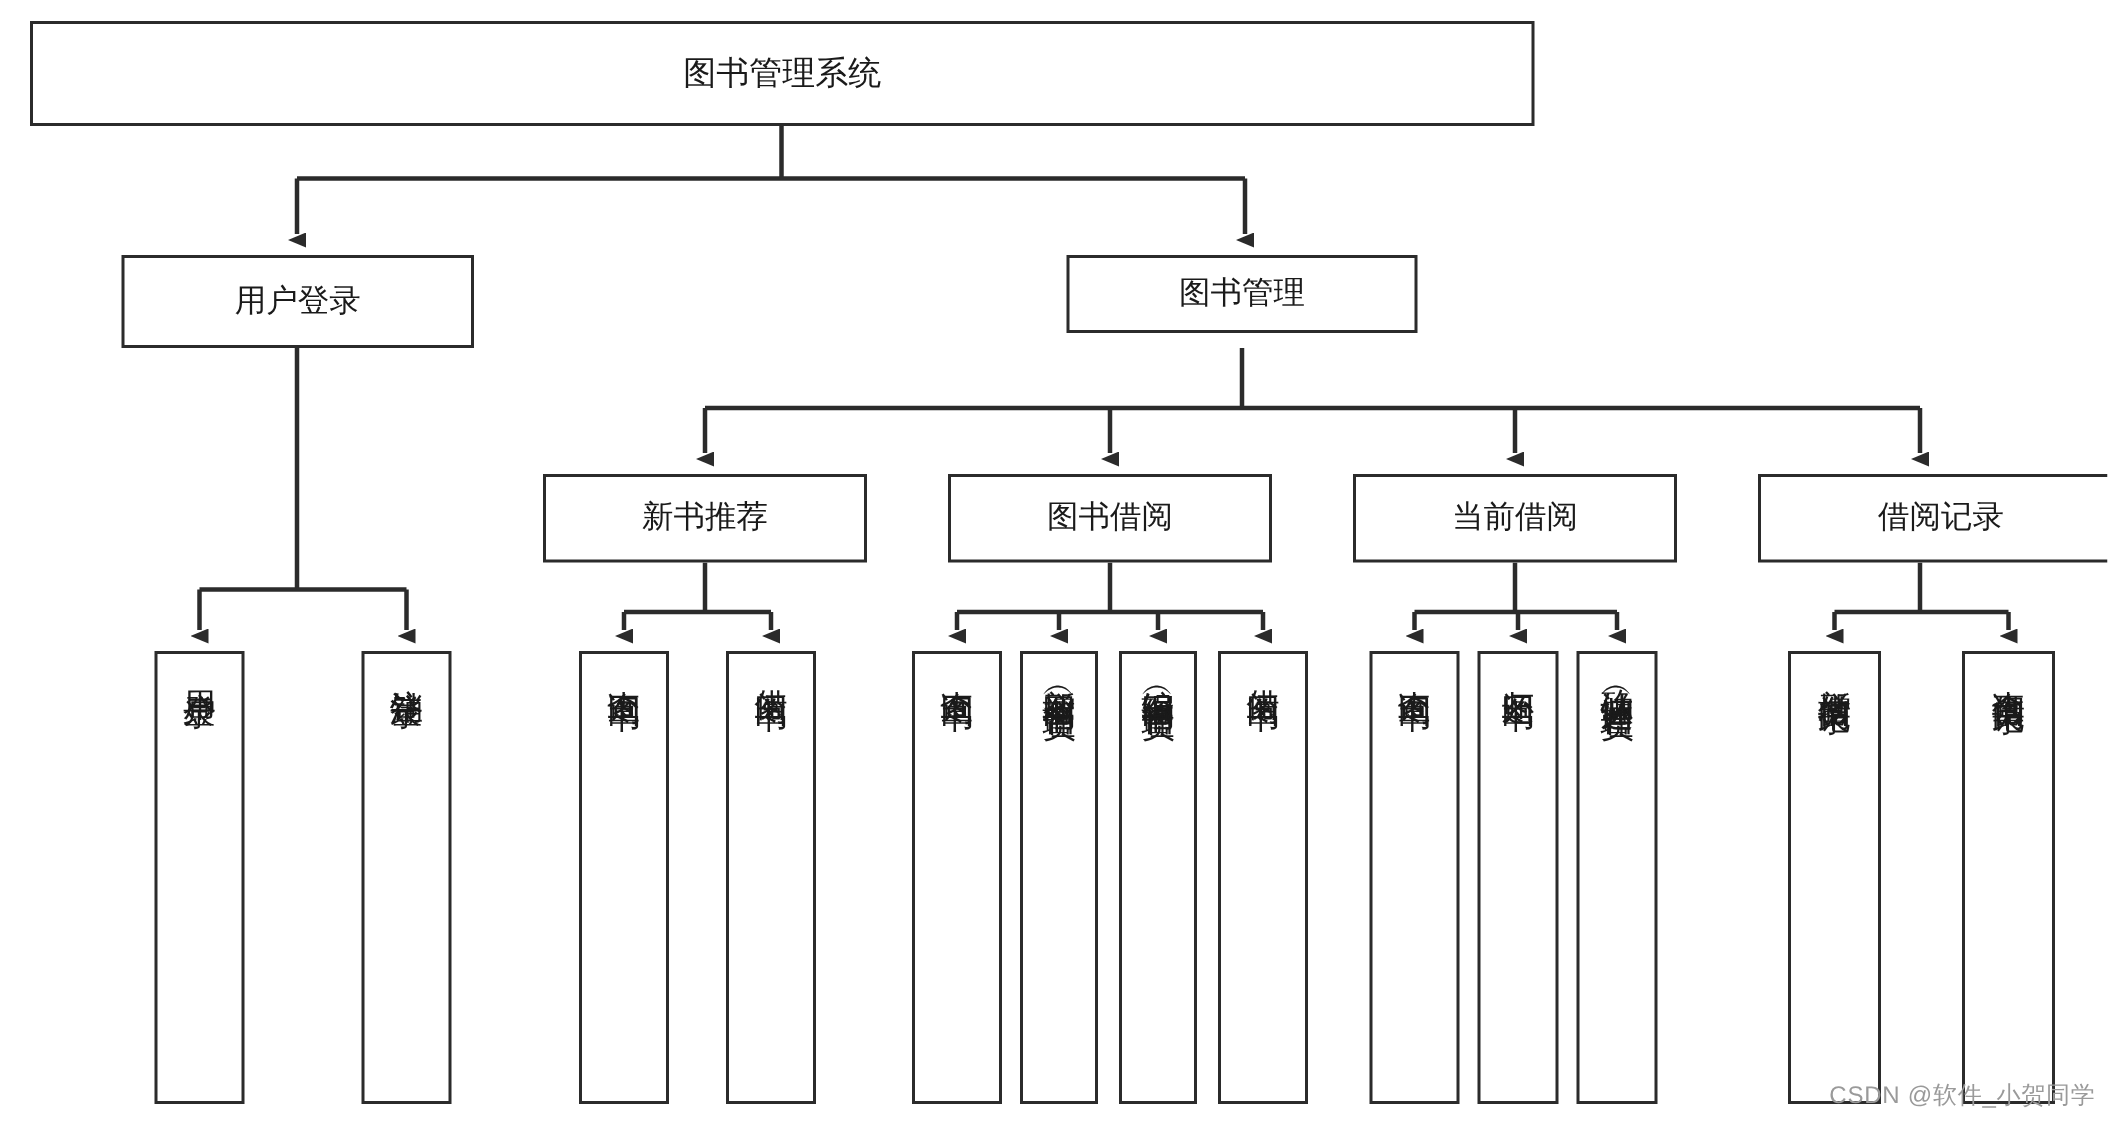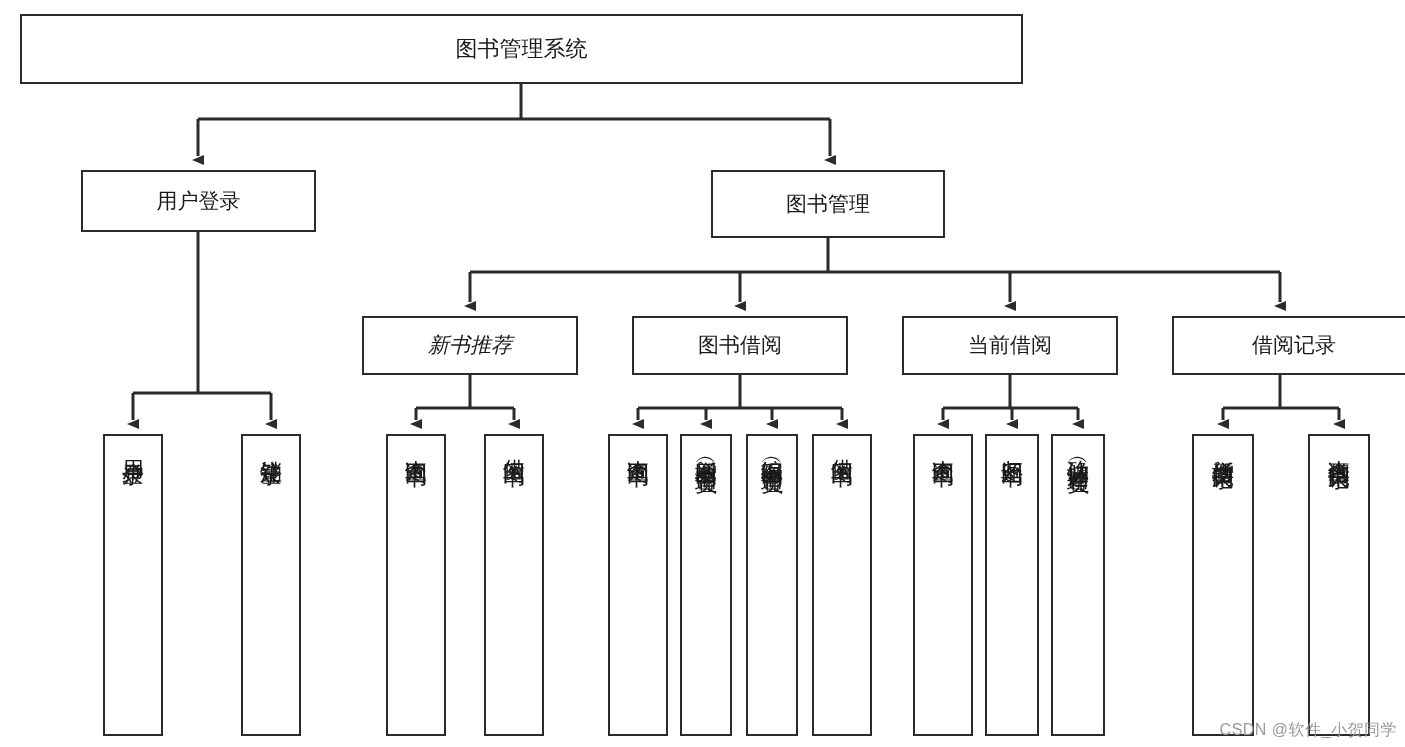--- a/index.html
+++ b/index.html
@@ -142,25 +142,25 @@
     </g>
   </svg>
 
   <div class="node horiz root" style="left:20px; top:14px; width:1003px; height:70px;">
     <span class="label">图书管理系统</span>
   </div>
 
   <div class="node horiz" style="left:81px; top:170px; width:235px; height:62px;">
     <span class="label">用户登录</span>
   </div>
-  <div class="node horiz" style="left:711px; top:170px; width:234px; height:68px;">
+  <div class="node horiz" style="left:711px; top:170px; width:234px; height:52px;">
     <span class="label">图书管理</span>
   </div>
 
-  <div class="node horiz" style="left:362px; top:316px; width:216px; height:59px;font-style:italic;">
+  <div class="node horiz" style="left:362px; top:316px; width:216px; height:59px;">
     <span class="label">新书推荐</span>
   </div>
   <div class="node horiz" style="left:632px; top:316px; width:216px; height:59px;">
     <span class="label">图书借阅</span>
   </div>
   <div class="node horiz" style="left:902px; top:316px; width:216px; height:59px;">
     <span class="label">当前借阅</span>
   </div>
   <div class="node horiz" style="left:1172px; top:316px; width:244px; height:59px;">
     <span class="label">借阅记录</span>

